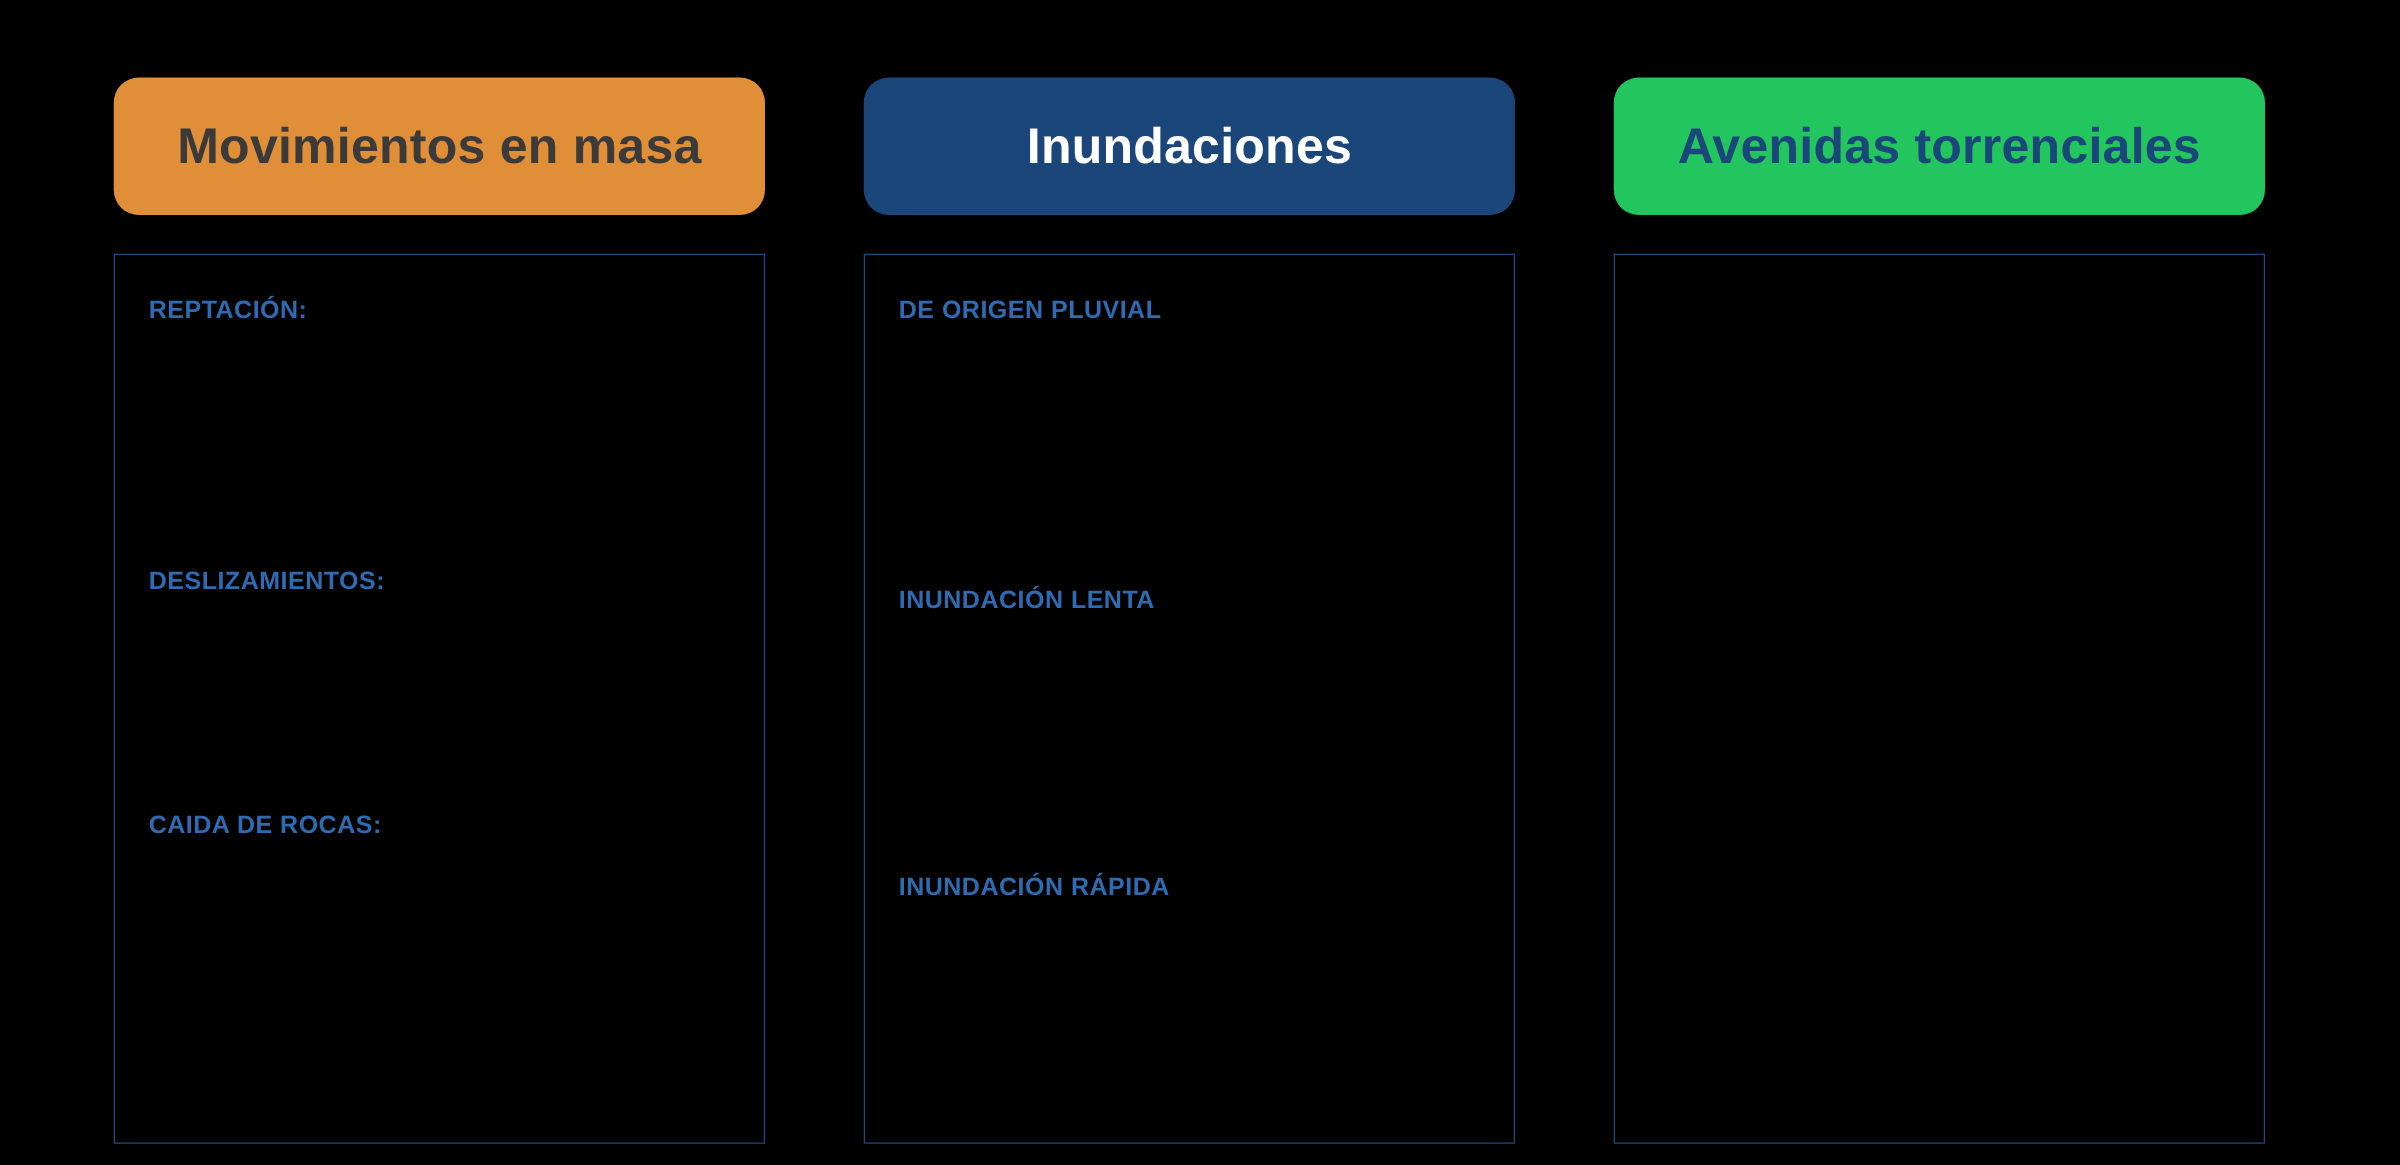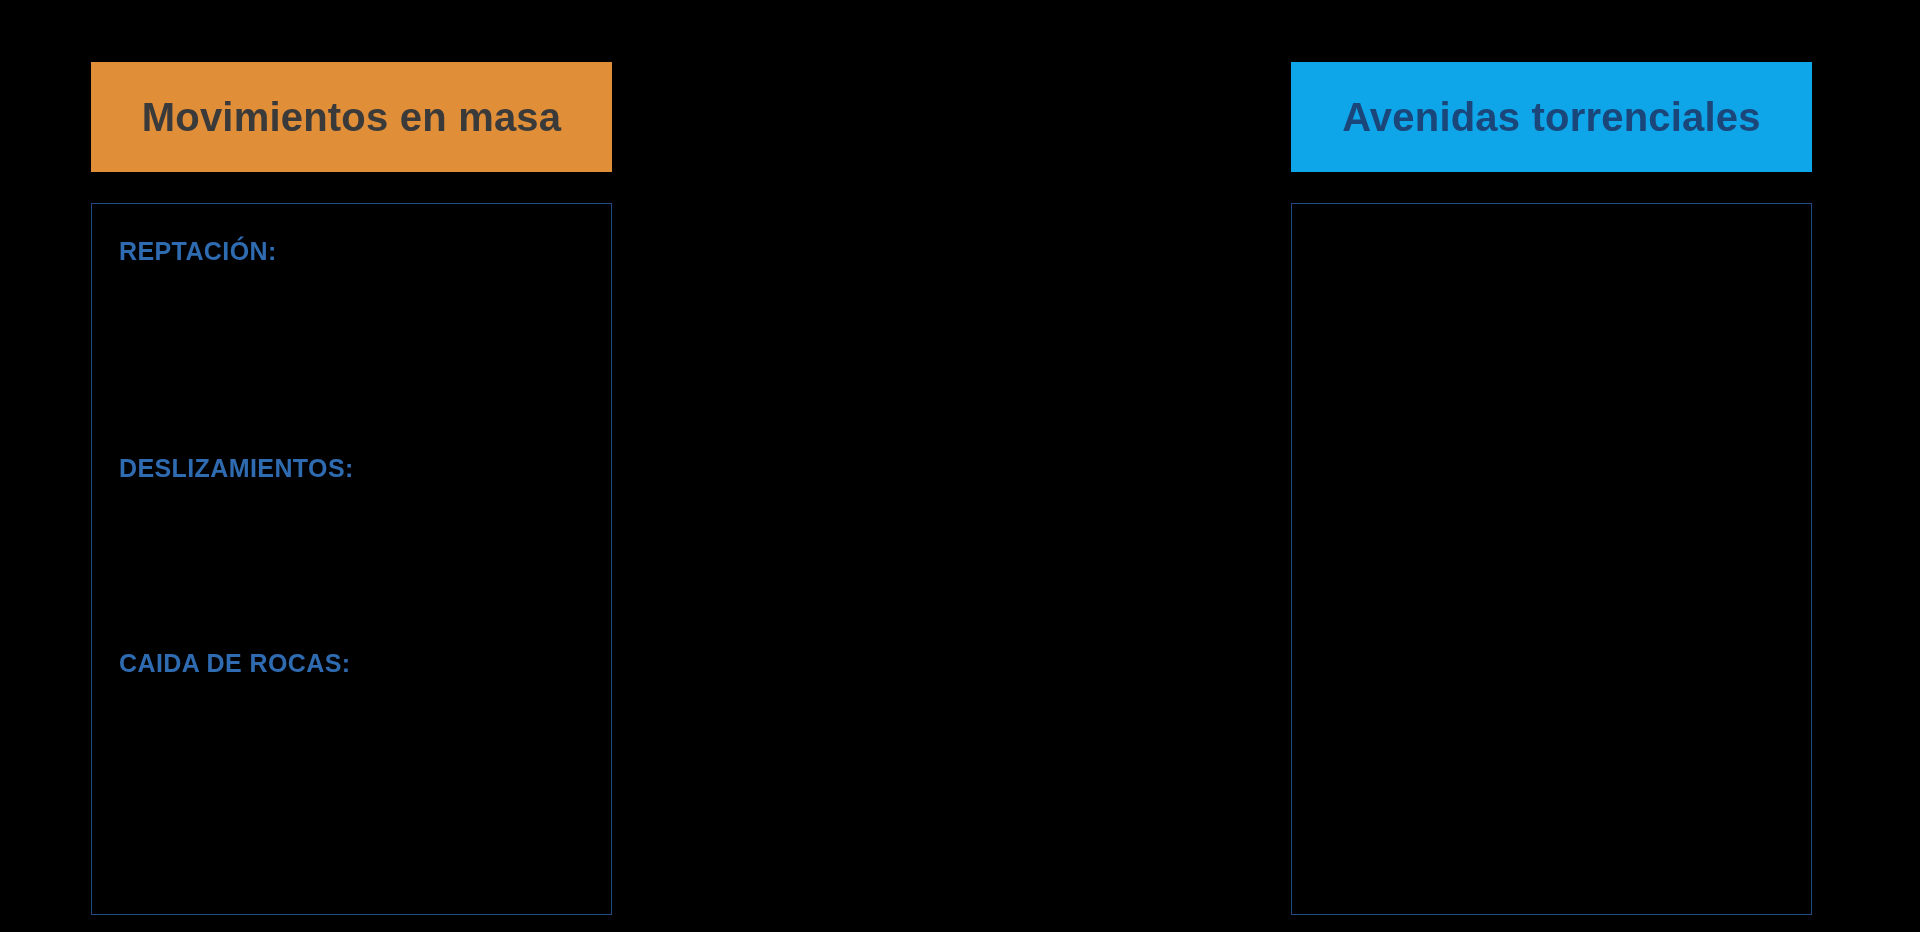--- a/index.html
+++ b/index.html
@@ -42,20 +42,21 @@
   }
 
   .col-header {
     width: 100%;
     height: 110px;
     box-sizing: border-box;
     display: flex;
     align-items: center;
     justify-content: center;
     padding: 0 10px;
+    border-radius: 20px;
   }
 
   .col-header-title {
     font-size: 40px;
     font-weight: 600;
     letter-spacing: 0.2px;
     line-height: 1.1;
     text-align: center;
     white-space: nowrap;
   }
@@ -66,21 +67,21 @@
     margin-top: 31px;
     box-sizing: border-box;
     border: 1px solid #1d4b82;
     background: transparent;
     position: relative;
   }
 
   .entry {
     position: absolute;
     left: 27px;
-    font-size: 25px;
+    font-size: 20px;
     font-weight: 700;
     letter-spacing: 0.4px;
     color: #2f6bb0;
     text-transform: uppercase;
     white-space: nowrap;
     text-align: center;
   }
 
   
   .slot-0 { top: 33px; }
@@ -100,22 +101,32 @@
       <div class="col-header" style="background:#E08E38;">
         <div class="col-header-title" style="color:#3A3A3A;">Movimientos en masa</div>
       </div>
       <div class="col-body" style="border-color:#1d4b82;">
         <div class="entry slot-0">REPTACIÓN:</div>
         <div class="entry slot-1">DESLIZAMIENTOS:</div>
         <div class="entry slot-2">CAIDA DE ROCAS:</div>
       </div>
     </div>
 
+    <div class="column col-1 col-2">
+      <div class="col-header" style="background:#1B4679;">
+        <div class="col-header-title" style="color:#FFFFFF;">Inundaciones</div>
+      </div>
+      <div class="col-body" style="border-color:#1d4b82;">
+        <div class="entry slot-0">DE ORIGEN PLUVIAL</div>
+        <div class="entry slot-1">INUNDACIÓN LENTA</div>
+        <div class="entry slot-2">INUNDACIÓN RÁPIDA</div>
+      </div>
+    </div>
 
     <div class="column col-2-wrap">
-      <div class="col-header" style="background:#0ea5e9;">
+      <div class="col-header" style="background:#22c55e;">
         <div class="col-header-title" style="color:#1B4679;">Avenidas torrenciales</div>
       </div>
       <div class="col-body empty-body" style="border-color:#1d4b82;"></div>
     </div>
 
   </div>
 </div>
 
 </body></html>

